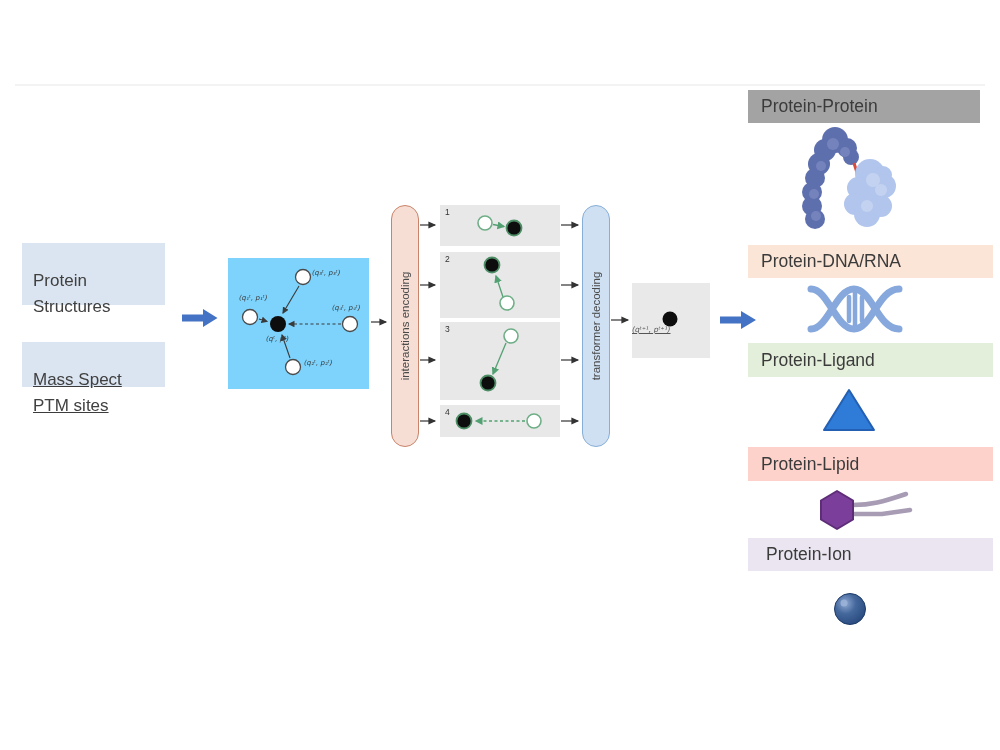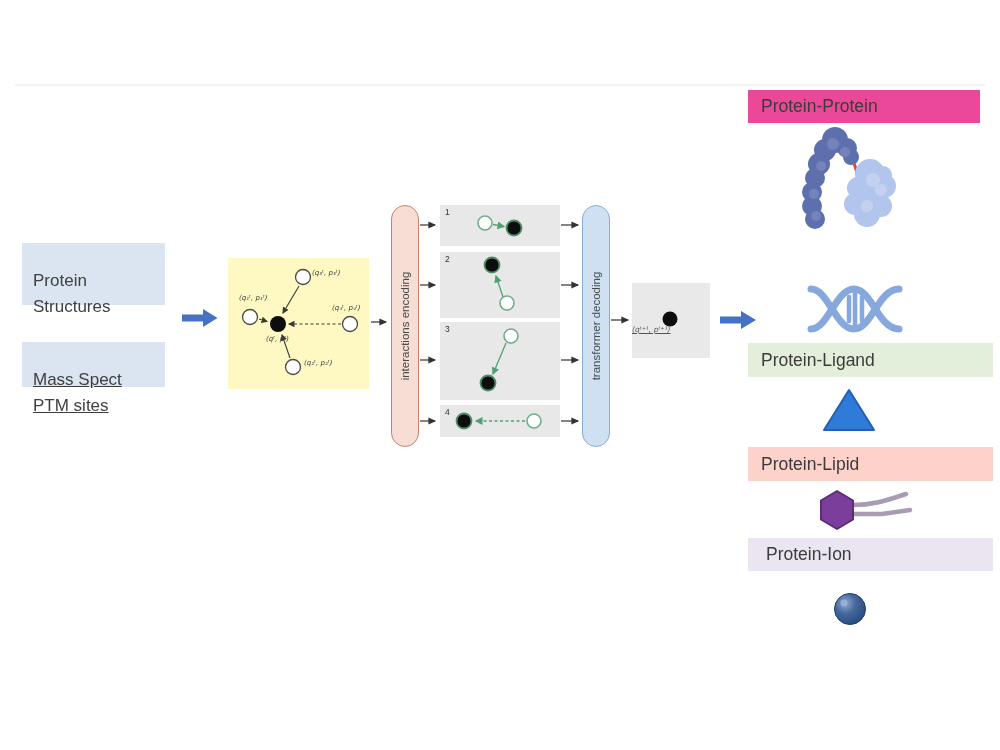--- a/index.html
+++ b/index.html
@@ -8,21 +8,21 @@
   .topline{position:absolute;left:15px;top:84px;width:970px;height:2px;background:#f3f3f3;}
 
   
   .inbox{position:absolute;left:22px;width:143px;background:#dbe5f1;}
   .inbox .lbl{display:block;padding:25px 0 0 11px;font-size:17px;line-height:1.5;
               color:#404040;white-space:pre-line;}
   #inbox1{top:243px;height:62px;}
   #inbox2{top:342px;height:45px;text-decoration:underline;}
 
   
-  .gbox{position:absolute;left:228px;top:258px;width:141px;height:131px;background:#fef9c3;}
+  .gbox{position:absolute;left:228px;top:258px;width:141px;height:131px;background:#7dd3fc;}
   .mlab{position:absolute;font:italic 7px "DejaVu Sans",sans-serif;color:#3a3a3a;white-space:nowrap;}
   #gl-n3{left:84px;top:11px;}
   #gl-n1{left:3px;top:36px;margin-left:8px;}
   #gl-n4{left:104px;top:46px;}
   #gl-c {left:38px;top:77px;}
   #gl-n2{left:76px;top:101px;text-align:center;}
 
   
   .pill{position:absolute;width:28px;height:242px;border-radius:15px;box-sizing:border-box;}
   #enc{left:391px;top:205px;background:#f7ded4;border:1.5px solid #c9836b;}
@@ -39,21 +39,21 @@
   .stepnum{position:absolute;left:5px;top:2px;font-size:8.5px;color:#333;}
 
   
   .obox{position:absolute;left:632px;top:283px;width:78px;height:75px;background:#e9e9e9;}
   .obox .olab{position:absolute;bottom:24px;left:0;width:100%;text-align:left;
               font:italic 7.5px "DejaVu Sans",sans-serif;color:#555;text-decoration:underline;}
 
   
   .cat{position:absolute;left:748px;}
   .cat .clbl{display:block;padding-left:13px;font-size:17.5px;color:#3b3b3b;}
-  #cat0{top:90px;width:232px;height:33px;background:#ec4899;}
+  #cat0{top:90px;width:232px;height:33px;background:#a3a3a3;}
   #cat1{top:245px;width:245px;height:33px;background:#fbe5d6;}
   #cat2{top:343px;width:245px;height:34px;background:#e3efda;}
   #cat3{top:447px;width:245px;height:34px;background:#fdd2cb;}
   #cat4{top:538px;width:245px;height:33px;background:#eae5f1;}
   #cat0 .clbl{line-height:33px;} #cat1 .clbl{line-height:33px;}
   #cat2 .clbl{line-height:34px;} #cat3 .clbl{line-height:34px;}
   #cat4 .clbl{line-height:33px;padding-left:18px;}
 
   .icon{position:absolute;}
   #icon-protein{left:795px;top:124px;}
@@ -163,20 +163,23 @@
   <div class="obox">
     <svg width="78" height="75" viewBox="0 0 78 75">
       <circle class="bnode" cx="38" cy="36" r="7.5"></circle>
     </svg>
     <span class="olab">(qᵗ⁺¹, pᵗ⁺¹)</span>
   </div>
 
   <div class="cat" id="cat0">
     <span class="clbl">Protein-Protein</span>
   </div>
+  <div class="cat" id="cat1">
+    <span class="clbl">Protein-DNA/RNA</span>
+  </div>
   <div class="cat" id="cat3">
     <span class="clbl">Protein-Lipid</span>
   </div>
   <div class="cat" id="cat2">
     <span class="clbl">Protein-Ligand</span>
   </div>
   <div class="cat" id="cat4">
     <span class="clbl">Protein-Ion</span>
   </div>
 

